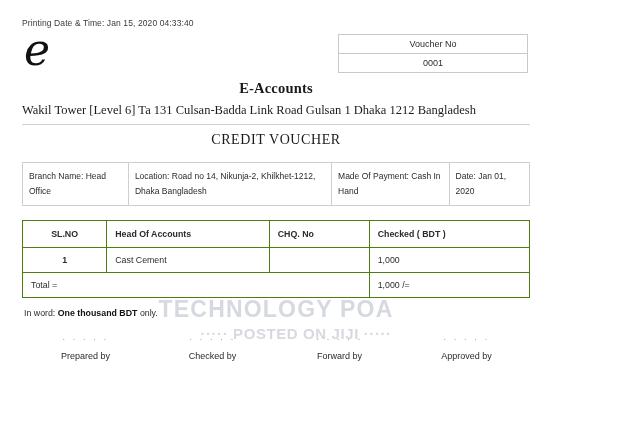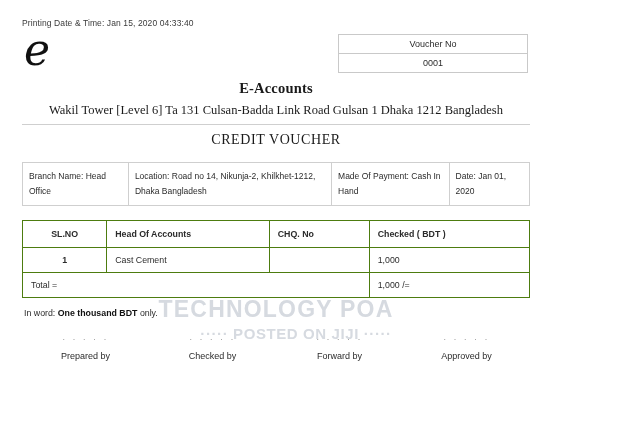--- a/index.html
+++ b/index.html
@@ -67,21 +67,21 @@
   .company-name {
     text-align: center;
     font-family: "Liberation Serif", serif;
     font-weight: bold;
     font-size: 14.5px;
     color: #1a1a1a;
     margin-top: 4px;
     letter-spacing: 0.2px;
   }
   .company-address {
-    text-align: center;
+    text-align: left;
     font-family: "Liberation Serif", serif;
     font-size: 12.5px;
     color: #1a1a1a;
     margin-top: 6px;
   }
   .header-rule {
     border: none;
     border-top: 1px solid #cfcfcf;
     margin: 6px 0 0 0;
   }

